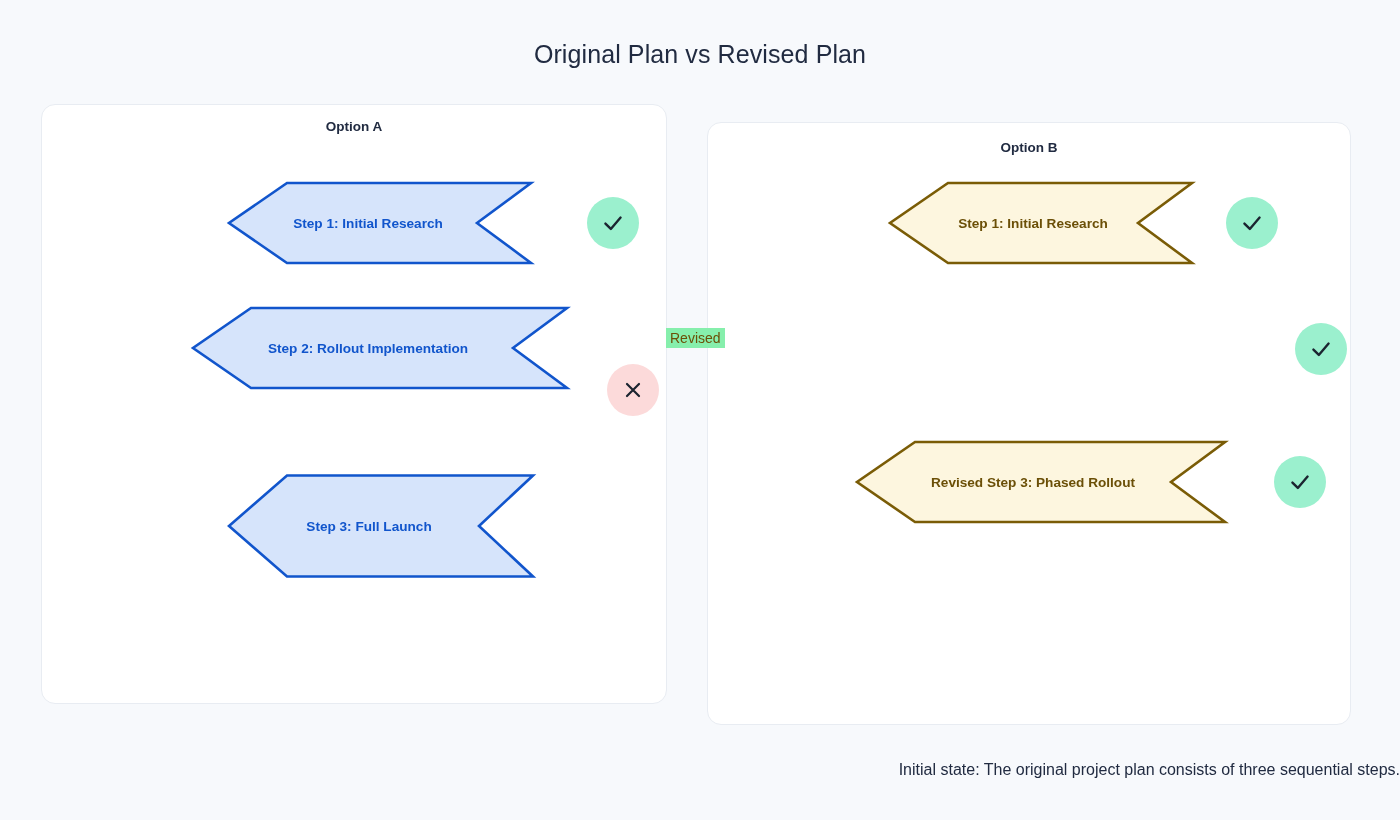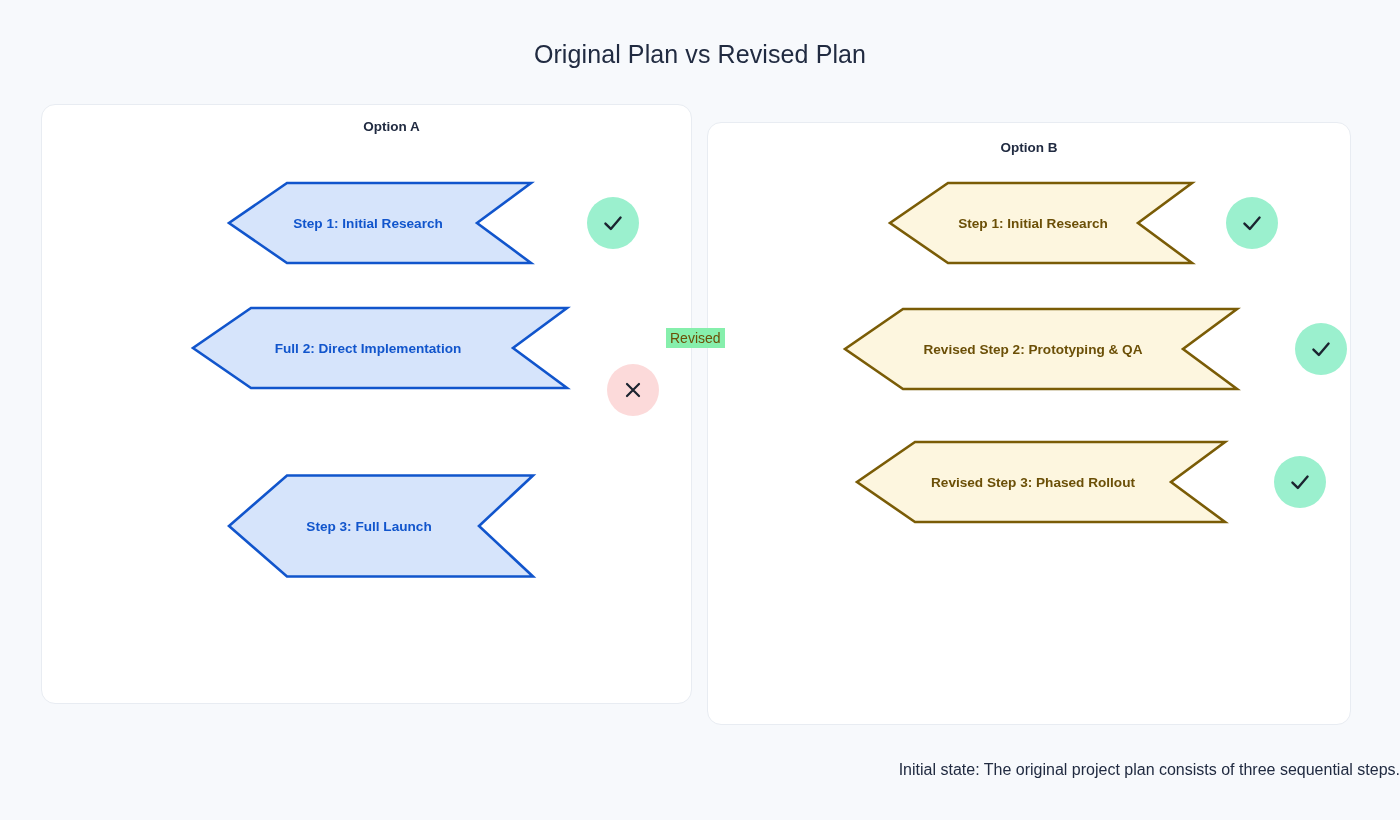--- a/index.html
+++ b/index.html
@@ -36,21 +36,21 @@
     margin-top: 16px;
   }
 
   
   .panel {
     position: absolute;
     background: #ffffff;
     border: 1px solid #e8ecf2;
     border-radius: 14px;
   }
-  #panel-a { left: 41px;  top: 104px; width: 624px; height: 598px; padding-left: 25px; }
+  #panel-a { left: 41px;  top: 104px; width: 624px; height: 598px; }
   #panel-b { left: 707px; top: 122px; width: 642px; height: 601px; }
 
   .panel-title {
     position: absolute;
     width: 100%;
     text-align: center;
     font-size: 13.5px;
     font-weight: bold;
     color: #212b41;
   }
@@ -200,43 +200,37 @@
     <svg class="chev-svg" viewBox="0 0 306 84" preserveAspectRatio="none">
       <path d="M 60 2 L 304 2 L 250 42 L 304 82 L 60 82 L 2 42 Z" fill="#d6e4fb" stroke="#1155cc" stroke-width="2.6" stroke-linejoin="miter" vector-effect="non-scaling-stroke"></path>
     </svg>
     <span class="chev-label">Step 1: Initial Research</span>
   </div>
 
   <div class="chev blue" style="left:191px; top:306px; width:378px; height:84px;">
     <svg class="chev-svg" viewBox="0 0 378 84" preserveAspectRatio="none">
       <path d="M 60 2 L 376 2 L 322 42 L 376 82 L 60 82 L 2 42 Z" fill="#d6e4fb" stroke="#1155cc" stroke-width="2.6" stroke-linejoin="miter" vector-effect="non-scaling-stroke"></path>
     </svg>
-    <span class="chev-label">Full 2: Direct Implementation</span>
+    <span class="chev-label">Step 2: Rollout Implementation</span>
   </div>
 
   <div class="chev blue" style="left:227px; top:436px; width:308px; height:106px;margin-top:37px;">
     <svg class="chev-svg" viewBox="0 0 308 84" preserveAspectRatio="none">
       <path d="M 60 2 L 306 2 L 252 42 L 306 82 L 60 82 L 2 42 Z" fill="#d6e4fb" stroke="#1155cc" stroke-width="2.6" stroke-linejoin="miter" vector-effect="non-scaling-stroke"></path>
     </svg>
     <span class="chev-label">Step 3: Full Launch</span>
   </div>
 
   <div class="chev olive" style="left:888px; top:181px; width:306px; height:84px;">
     <svg class="chev-svg" viewBox="0 0 306 84" preserveAspectRatio="none">
       <path d="M 60 2 L 304 2 L 250 42 L 304 82 L 60 82 L 2 42 Z" fill="#fdf6df" stroke="#7a5c06" stroke-width="2.6" stroke-linejoin="miter" vector-effect="non-scaling-stroke"></path>
     </svg>
     <span class="chev-label">Step 1: Initial Research</span>
   </div>
 
-  <div class="chev olive" style="left:843px; top:307px; width:396px; height:84px;">
-    <svg class="chev-svg" viewBox="0 0 396 84" preserveAspectRatio="none">
-      <path d="M 60 2 L 394 2 L 340 42 L 394 82 L 60 82 L 2 42 Z" fill="#fdf6df" stroke="#7a5c06" stroke-width="2.6" stroke-linejoin="miter" vector-effect="non-scaling-stroke"></path>
-    </svg>
-    <span class="chev-label">Revised Step 2: Prototyping &amp; QA</span>
-  </div>
 
   <div class="chev olive" style="left:855px; top:440px; width:372px; height:84px;justify-content:center;">
     <svg class="chev-svg" viewBox="0 0 372 84" preserveAspectRatio="none">
       <path d="M 60 2 L 370 2 L 316 42 L 370 82 L 60 82 L 2 42 Z" fill="#fdf6df" stroke="#7a5c06" stroke-width="2.6" stroke-linejoin="miter" vector-effect="non-scaling-stroke"></path>
     </svg>
     <span class="chev-label">Revised Step 3: Phased Rollout</span>
   </div>
 
   <div class="badge ok" style="left:587px; top:197px; width:52px; height:52px;">
     <svg width="26" height="26" viewBox="0 0 24 24">

